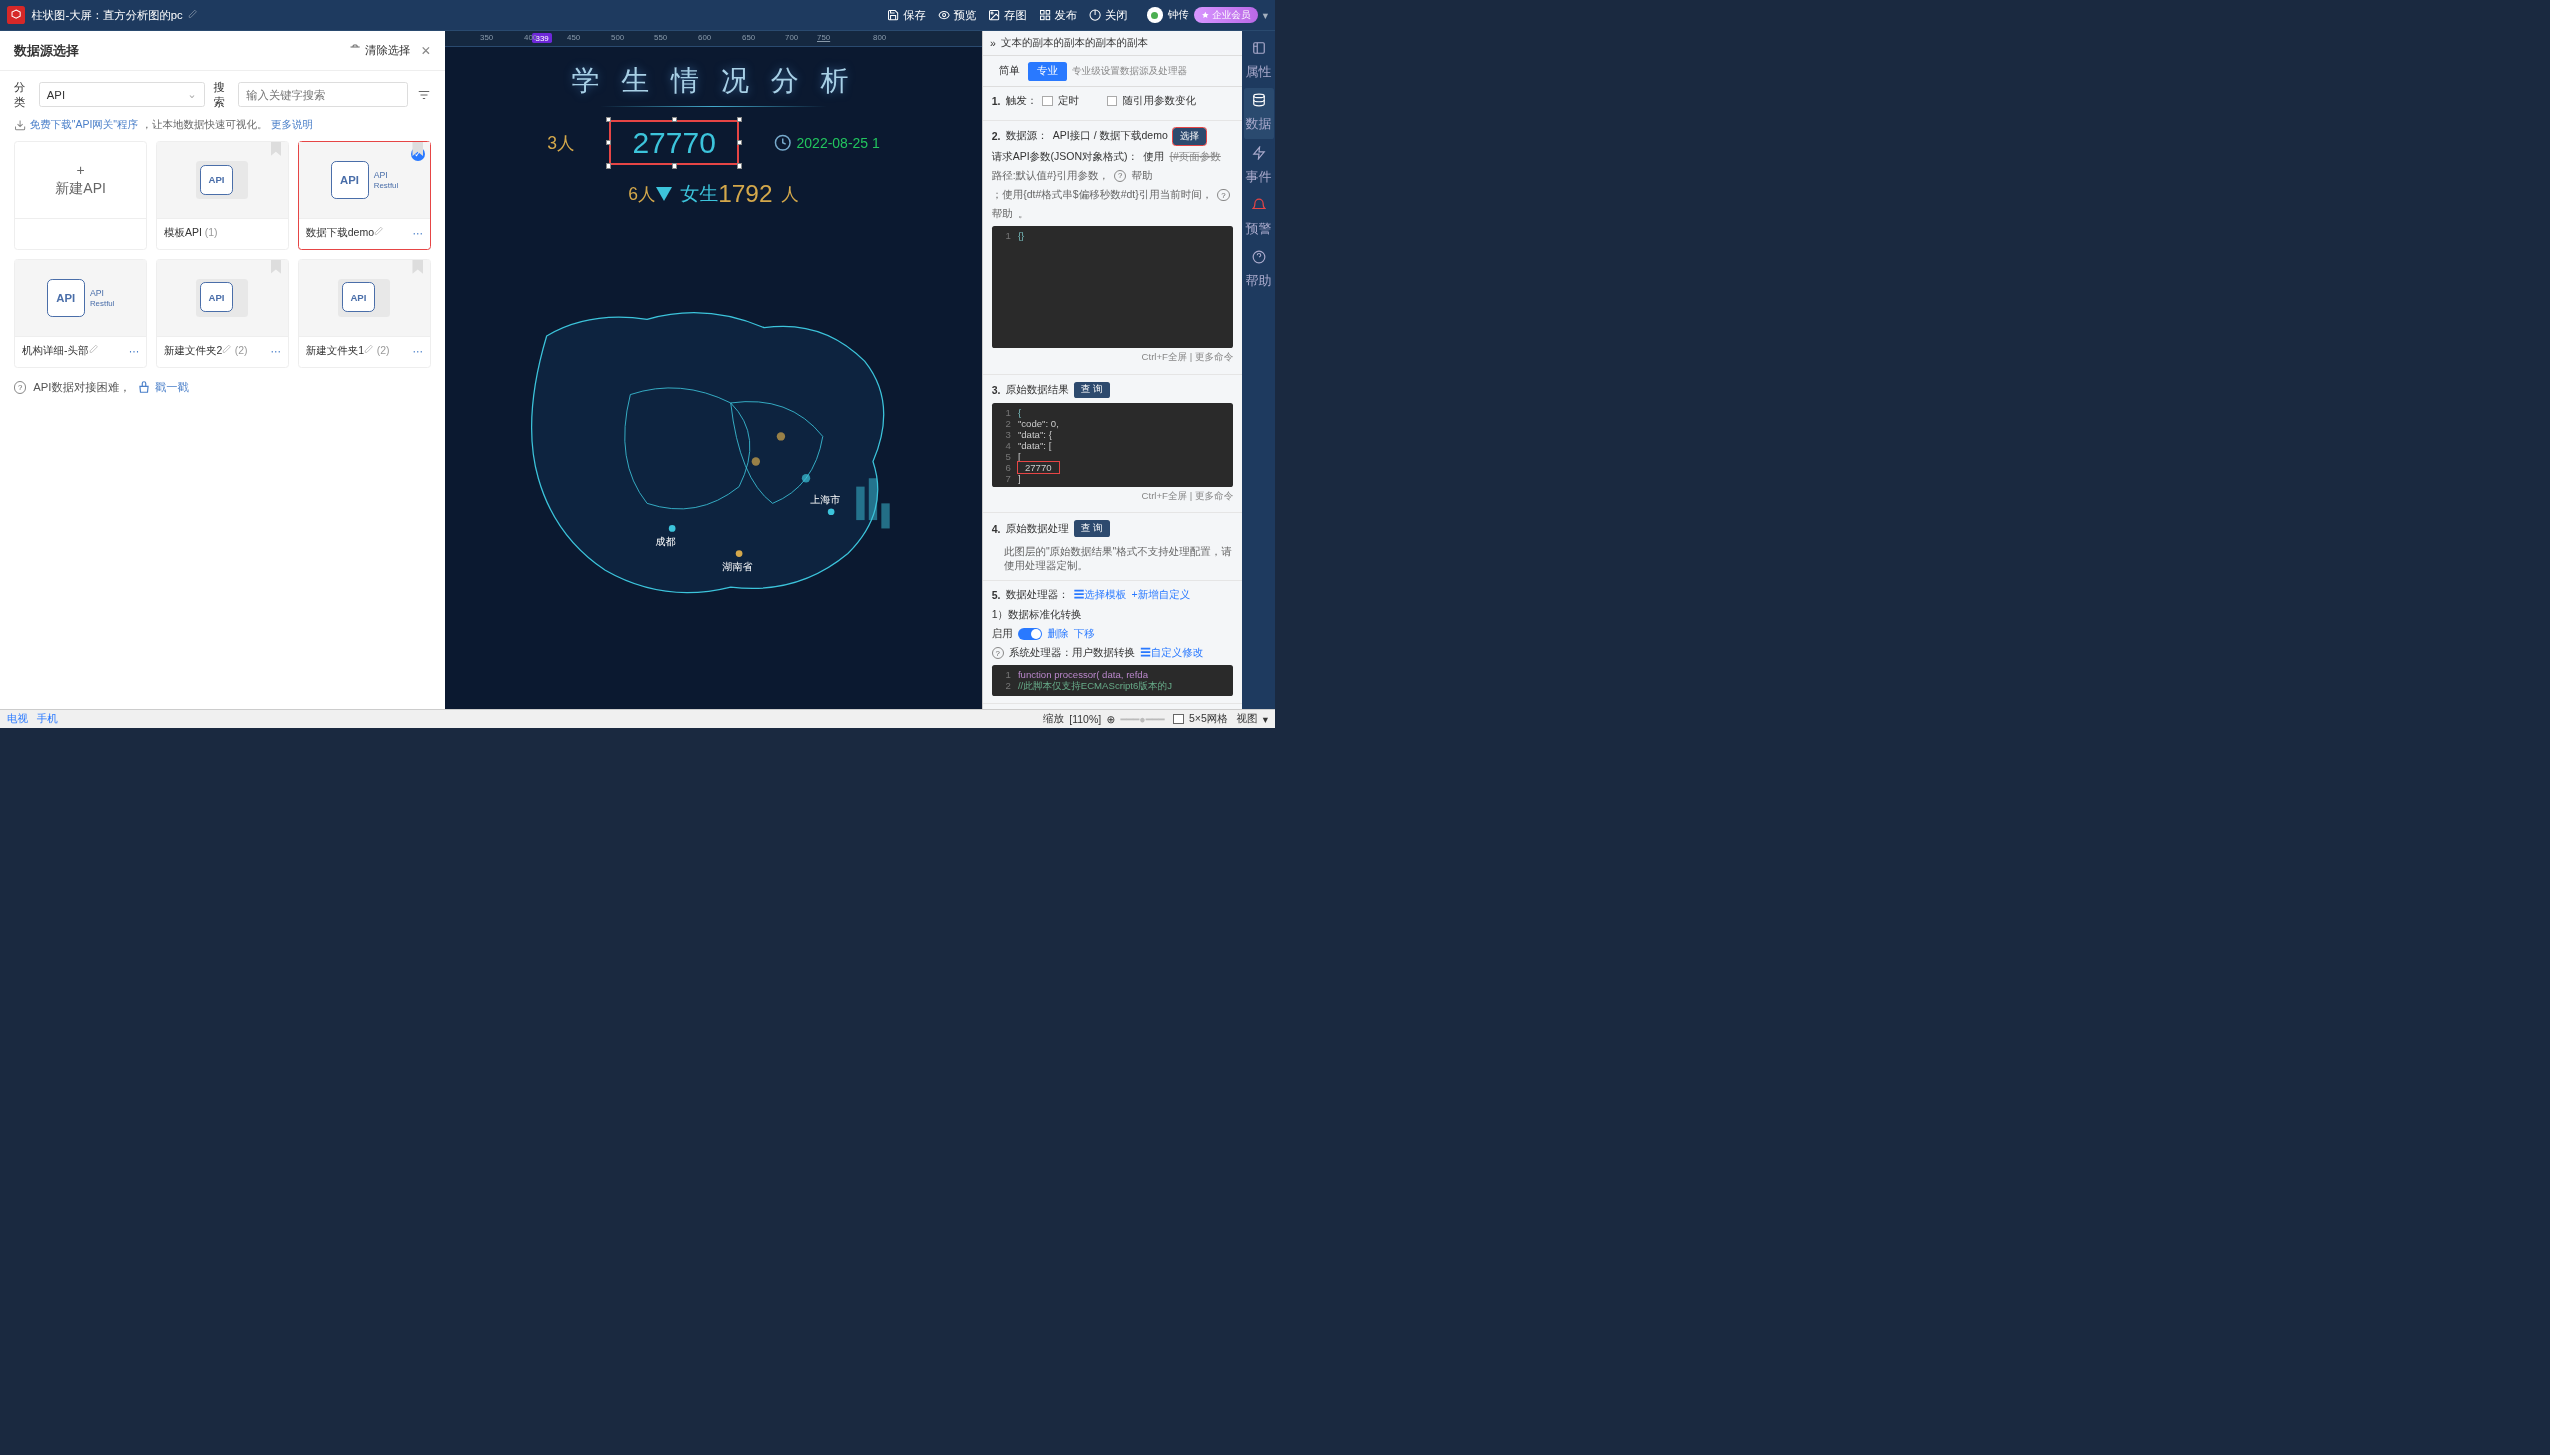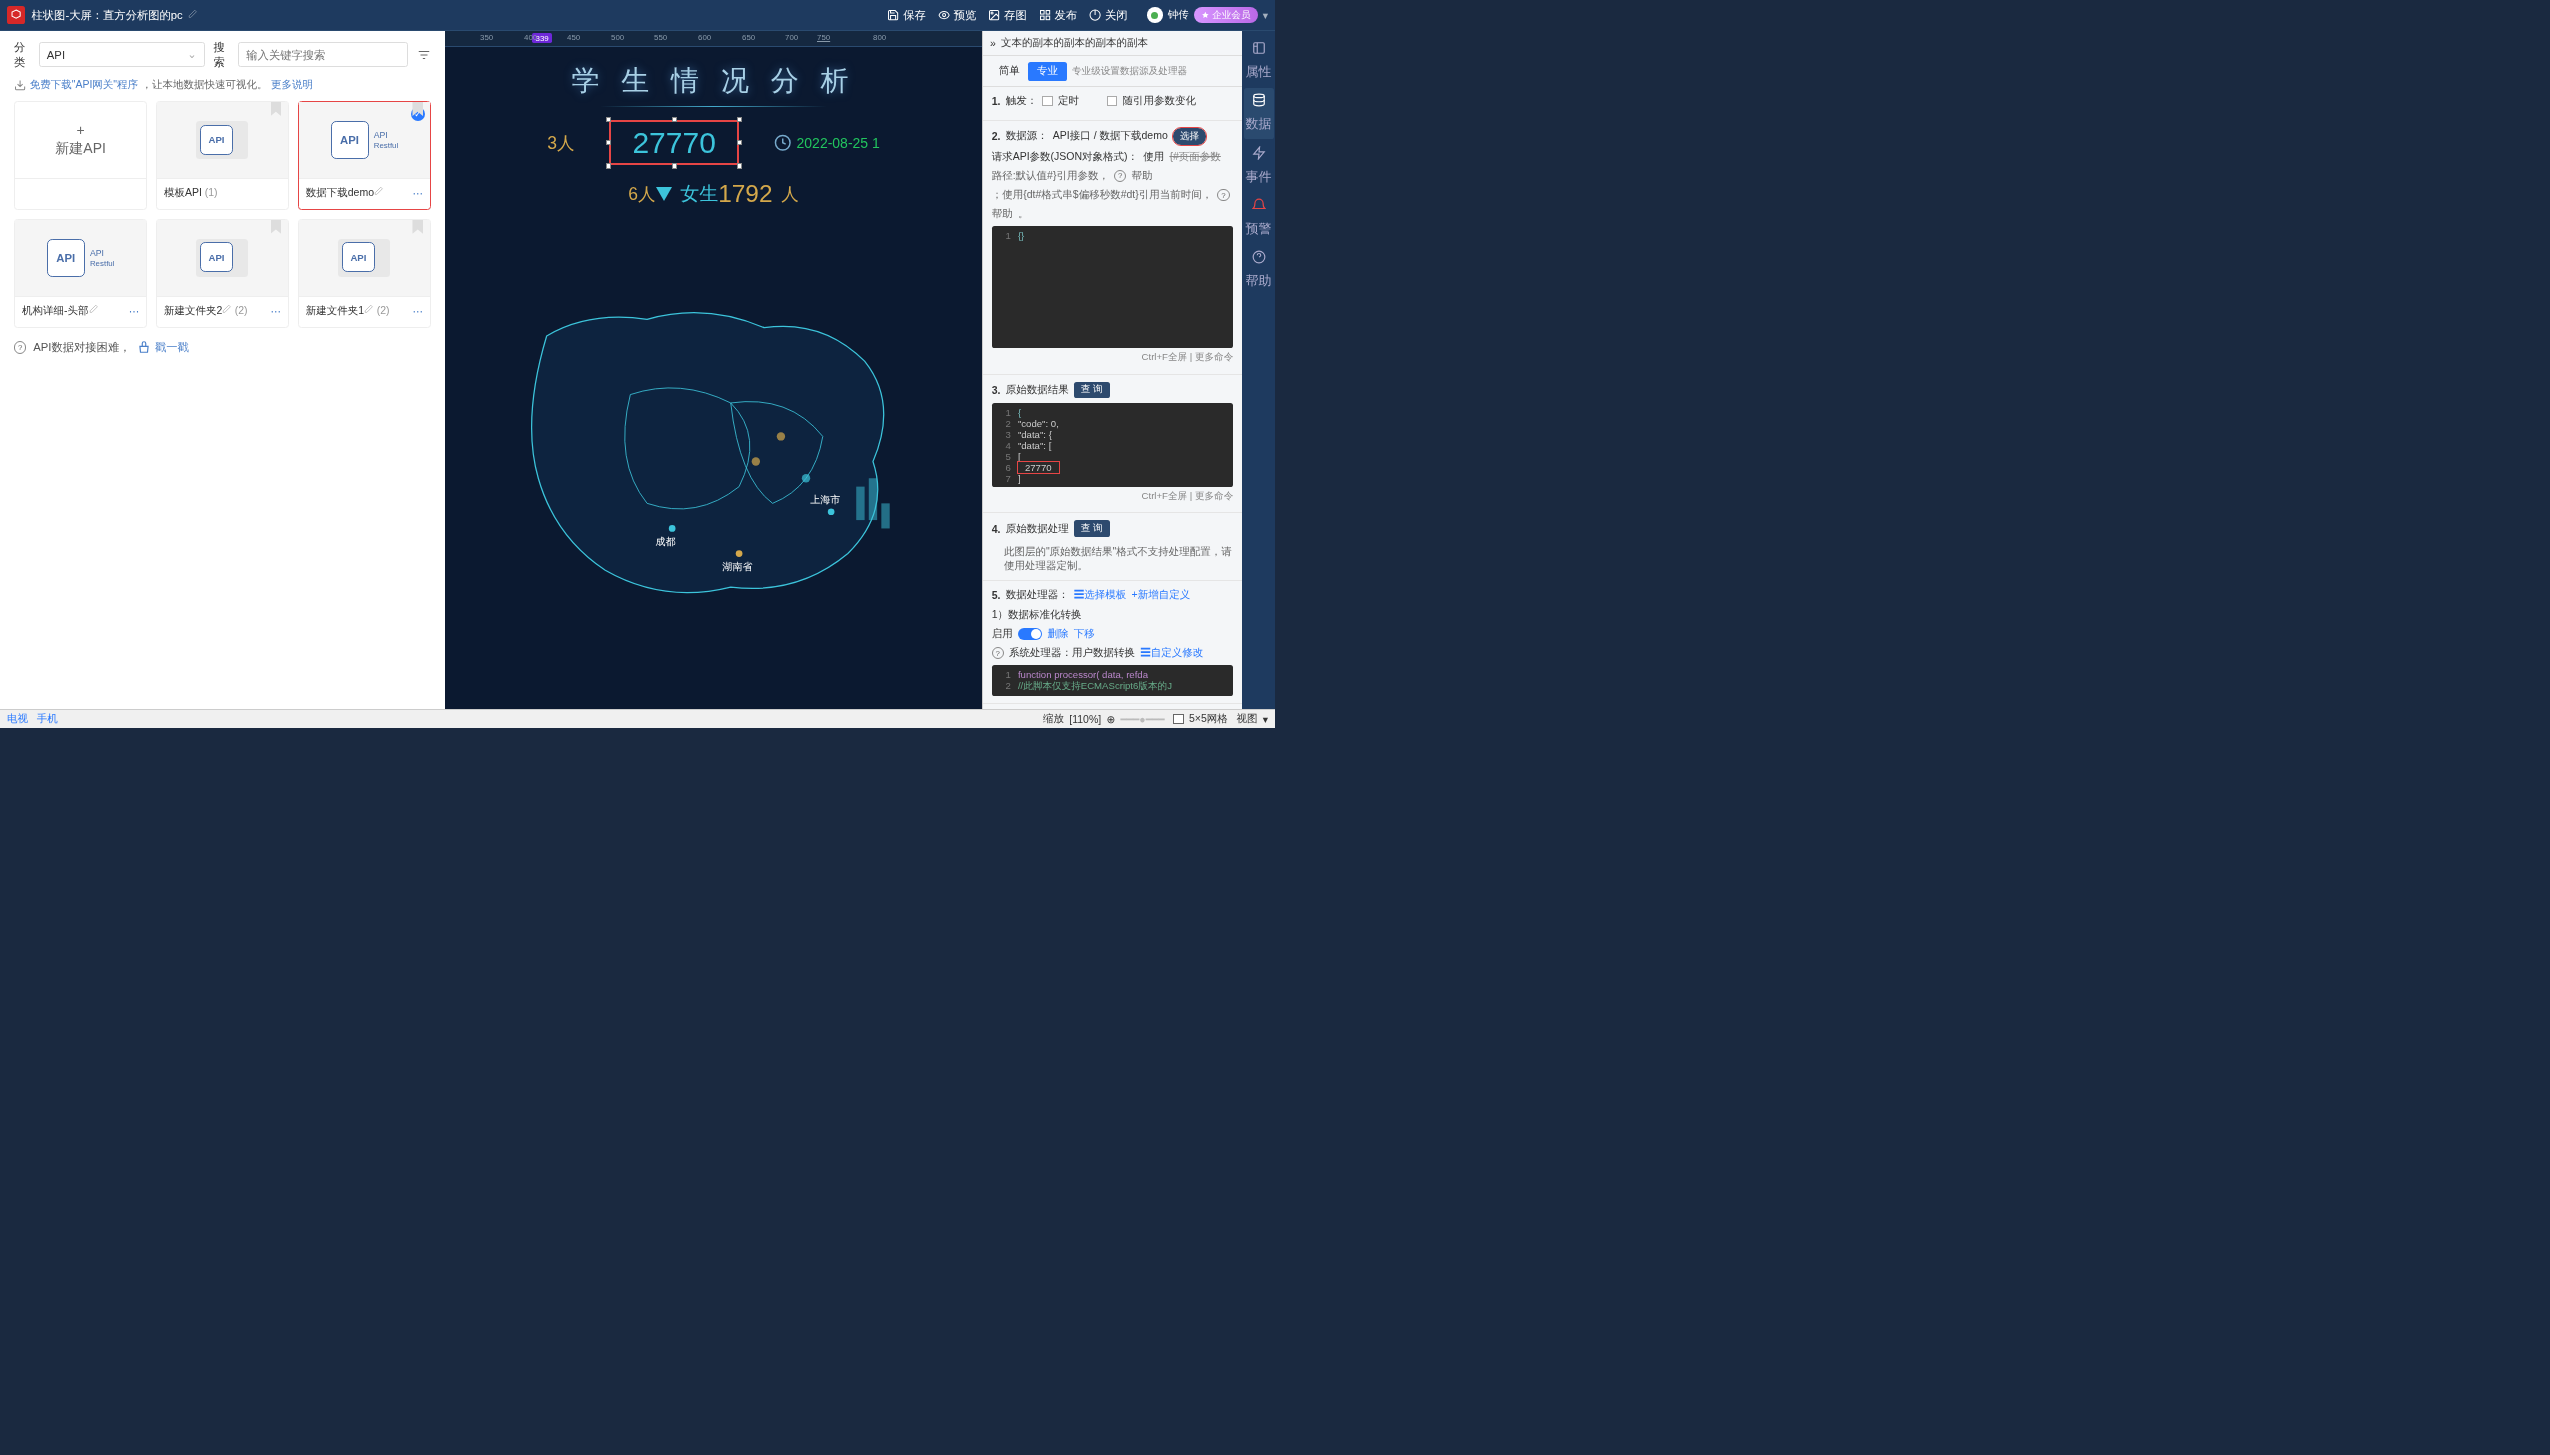--- a/index.html
+++ b/index.html
@@ -79,21 +79,21 @@
 .rp-head .chev { cursor:pointer;}
 .rp-tabs { display:flex; padding:5.2px 7px; gap:0; align-items:center; border-bottom:0.9px solid #ddd;}
 .rp-tab { padding:2.6px 8.7px; cursor:pointer; font-size:10.5px;}
 .rp-tab.active { background:#2979ff; color:#fff; border-radius:2.6px;}
 .rp-tip { color:#888; font-size:9.6px; margin-left:5.2px;}
 .rp-sec { padding: 7px 8.7px; border-bottom:0.9px solid #e5e5e5;}
 .rp-row { display:flex; align-items:center; gap:5.2px; margin-bottom:5.2px; flex-wrap:wrap;}
 .rp-num { font-weight:bold;}
 .chk { width:10.5px; height:10.5px; border:0.9px solid #aaa; background:#fff; cursor:pointer;}
 .btn-sm { background:#2d4a6e; color:#fff; padding:1.7px 7px; border-radius:2.6px; cursor:pointer; font-size:9.6px;}
-.btn-sm.red-border { outline:1.7px solid #e64545; outline-offset:0.9px;border-radius:8px;}
+.btn-sm.red-border { outline:1.7px solid #e64545; outline-offset:0.9px;}
 .help-q { width:12.2px; height:12.2px; border:0.9px solid #888; border-radius:50%; display:inline-flex; align-items:center; justify-content:center; font-size:7.9px; color:#666; cursor:pointer;}
 .code-box { background:#2a2a2a; color:#ccc; border-radius:2.6px; padding:3.5px; font-family: Menlo,Consolas,monospace; font-size:9.6px; min-height:122px; position:relative;}
 .code-box.short { min-height:auto;}
 .code-line { display:flex;}
 .code-line .ln { width:15.7px; text-align:right; color:#777; margin-right:7px; user-select:none;}
 .code-line .tok-k { color:#7bb;}
 .code-line .tok-n { color:#b8c;}
 .hl-box { outline:1.7px solid #e64545; display:inline-block; padding:0 7px;}
 .code-foot { text-align:right; font-size:9.6px; color:#888; padding:2.6px 0;}
 .link { color:#2979ff; cursor:pointer;}
@@ -183,20 +183,32 @@
         <span>企业会员</span>
       </div>
       <span style="opacity:.6;">▾</span>
     </div>
   </div>
 </div>
 
 <div class="columns">
 
   <div class="panel-left">
+    <div class="panel-head">
+      <h3>数据源选择</h3>
+      <div class="panel-head-r">
+        <span style="display:flex;align-items:center;gap:3.5px;">
+          <svg width="12.2" height="12.2" viewBox="0 0 24 24" fill="none" stroke="#666" stroke-width="2">
+              <path d="M3 6h18M8 6V4a2 2 0 012-2h4a2 2 0 012 2v2"></path>
+            </svg>
+          <span>清除选择</span>
+        </span>
+        <span class="close-x">✕</span>
+      </div>
+    </div>
     <div class="filter-row">
       <label>分类</label>
       <div class="sel">
         <span>API</span>
         <span style="color:#aaa;">⌄</span>
       </div>
       <label>搜索</label>
       <input class="search-inp" placeholder="输入关键字搜索" style="">
       <div class="sort-btn">
         <svg width="14" height="14" viewBox="0 0 24 24" fill="none" stroke="#666" stroke-width="2">

